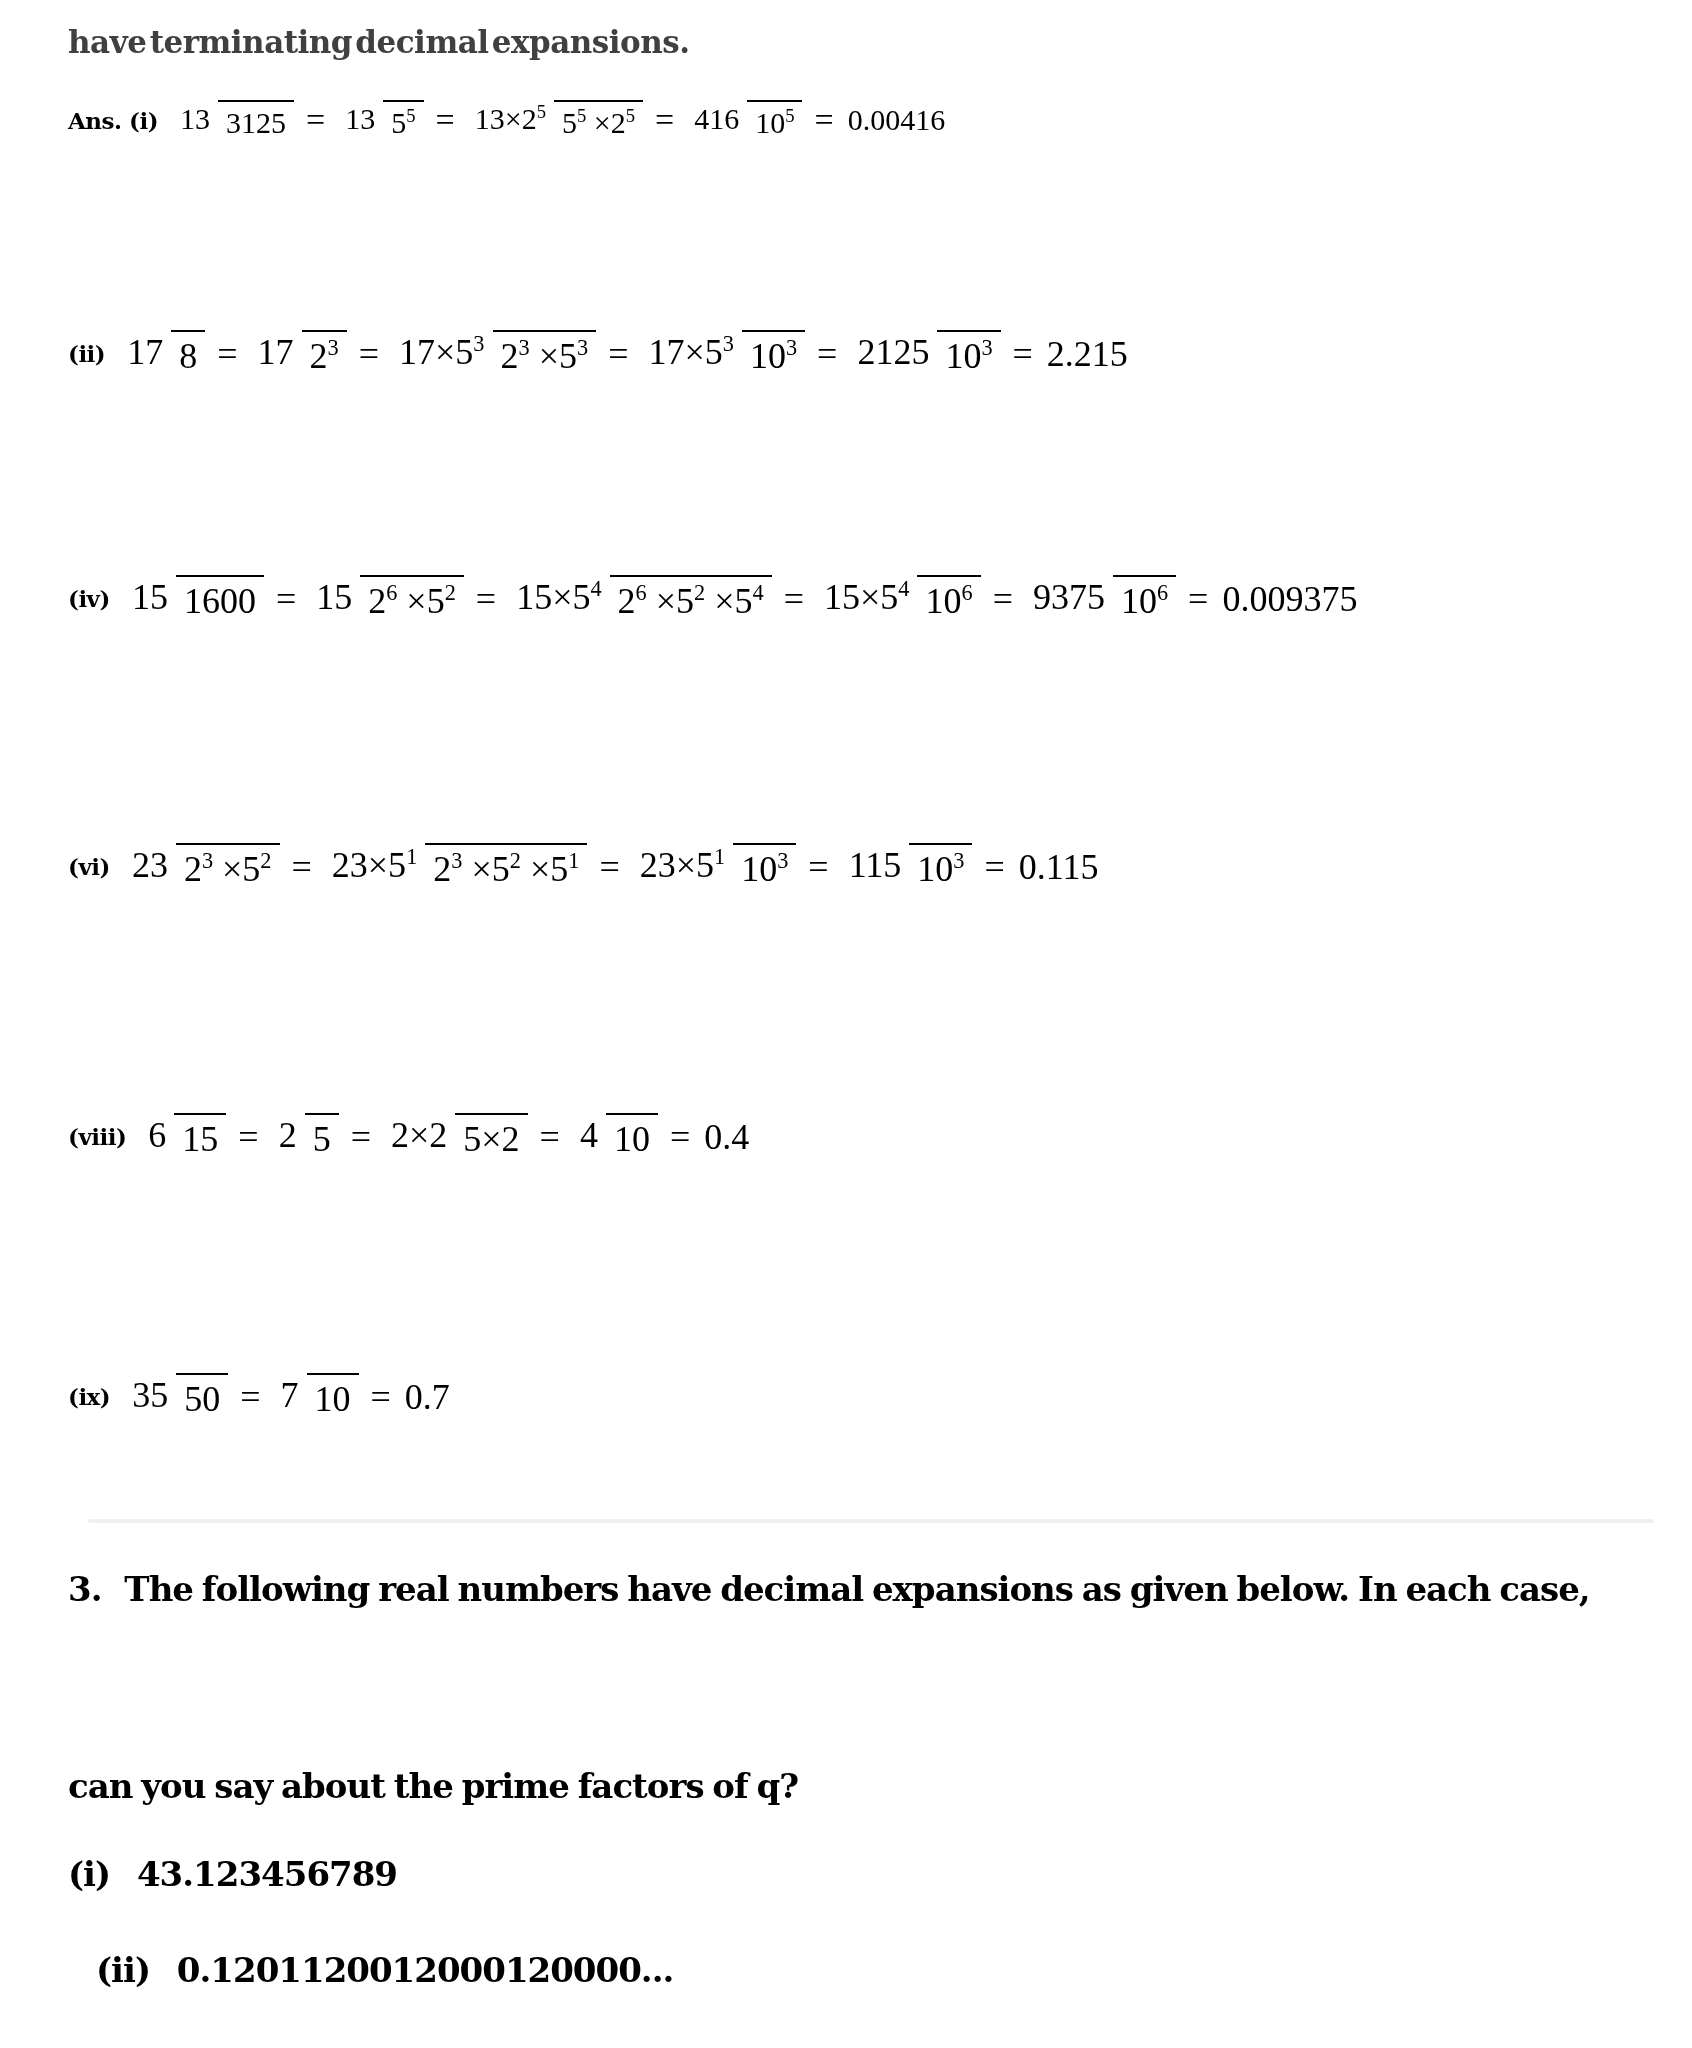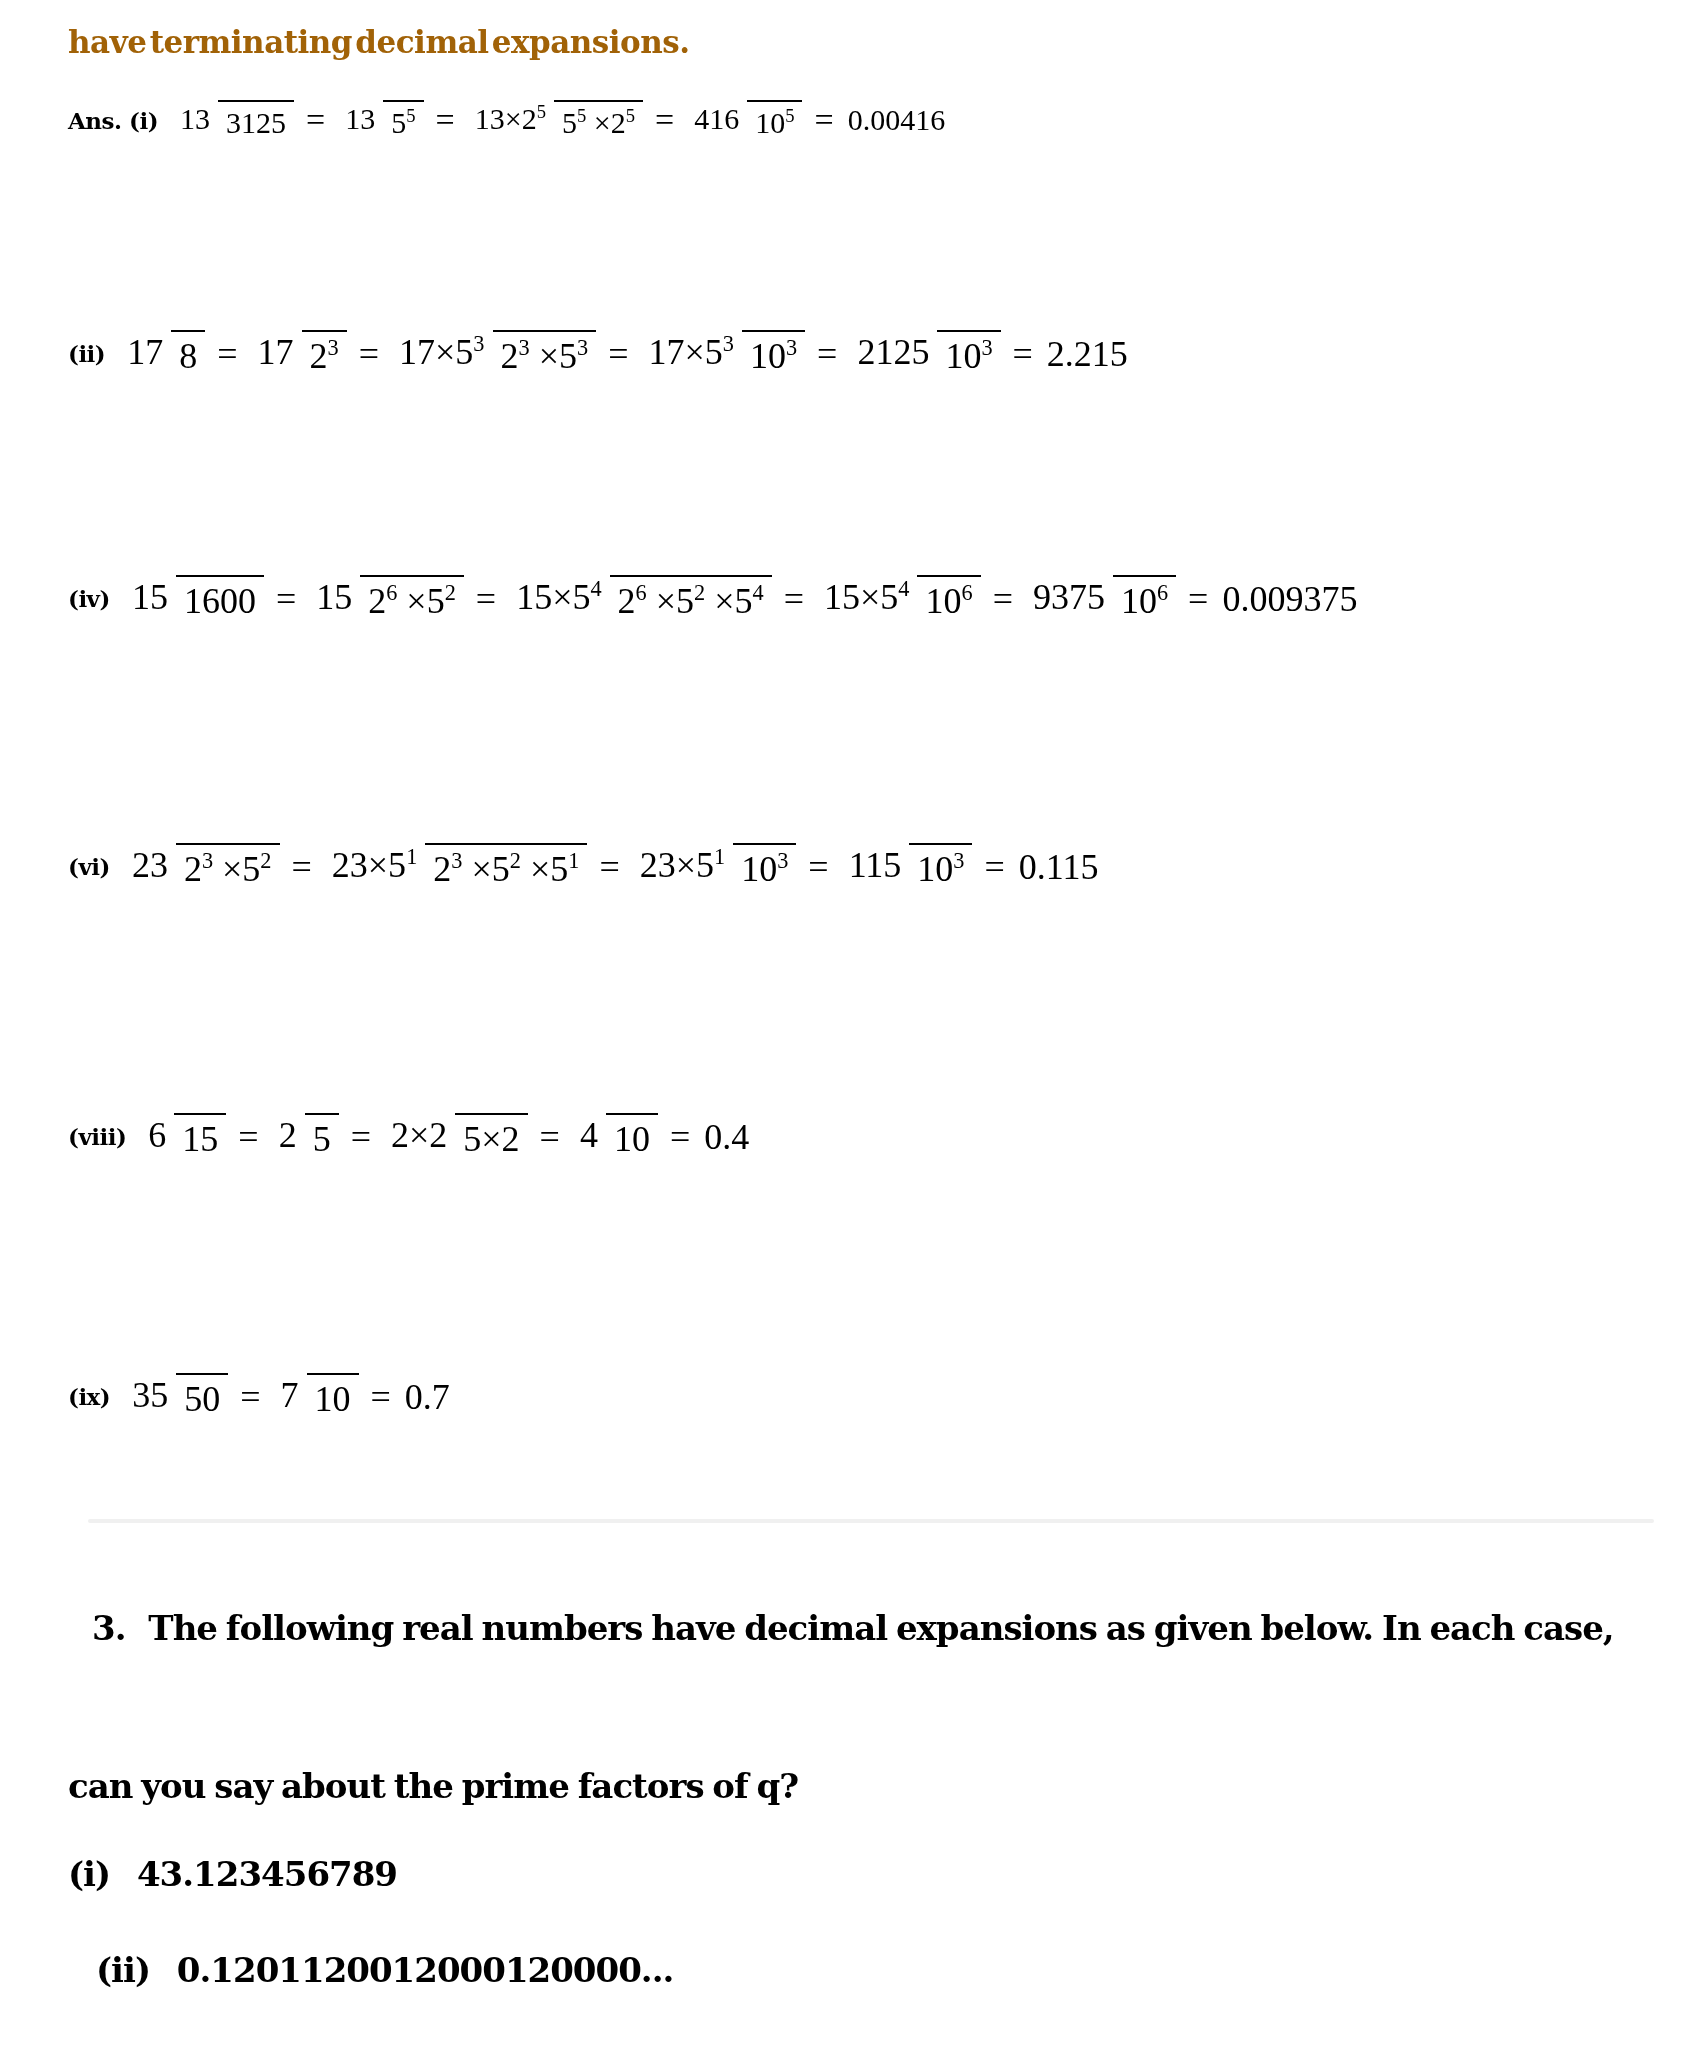--- a/index.html
+++ b/index.html
@@ -10,21 +10,21 @@
     background: #ffffff;
     color: #000000;
     font-family: "Liberation Serif", serif;
     overflow: hidden;
   }
 
   
   .bold-serif {
     font-family: "DejaVu Serif", serif;
     font-weight: bold;
-    color: #a16207;
+    color: #404040;
   }
   .page-title {
     position: absolute;
     left: 68px;
     top: 24px;
     font-size: 31px;
     letter-spacing: -0.5px;
     word-spacing: -7px;
   }
 
@@ -82,21 +82,21 @@
   .q-line {
     position: absolute;
     left: 68px;
     font-family: "DejaVu Serif", serif;
     font-weight: bold;
     font-size: 34px;
     letter-spacing: -1px;
     word-spacing: -2px;
     white-space: nowrap;
   }
-  #q-line1 { top: 1608px; margin-left: 24px; }
+  #q-line1 { top: 1569px; }
   #q-line2 { top: 1638px; display: flex; align-items: center; }
   #q-line3 { top: 1766px; }
   #q-item1 { top: 1854px; }
   #q-item2 { top: 1950px; margin-left: 28px; }
 
   .q-number { margin-right: 14px; }
 
   .frac-inline {
     display: inline-flex;
     flex-direction: column;

